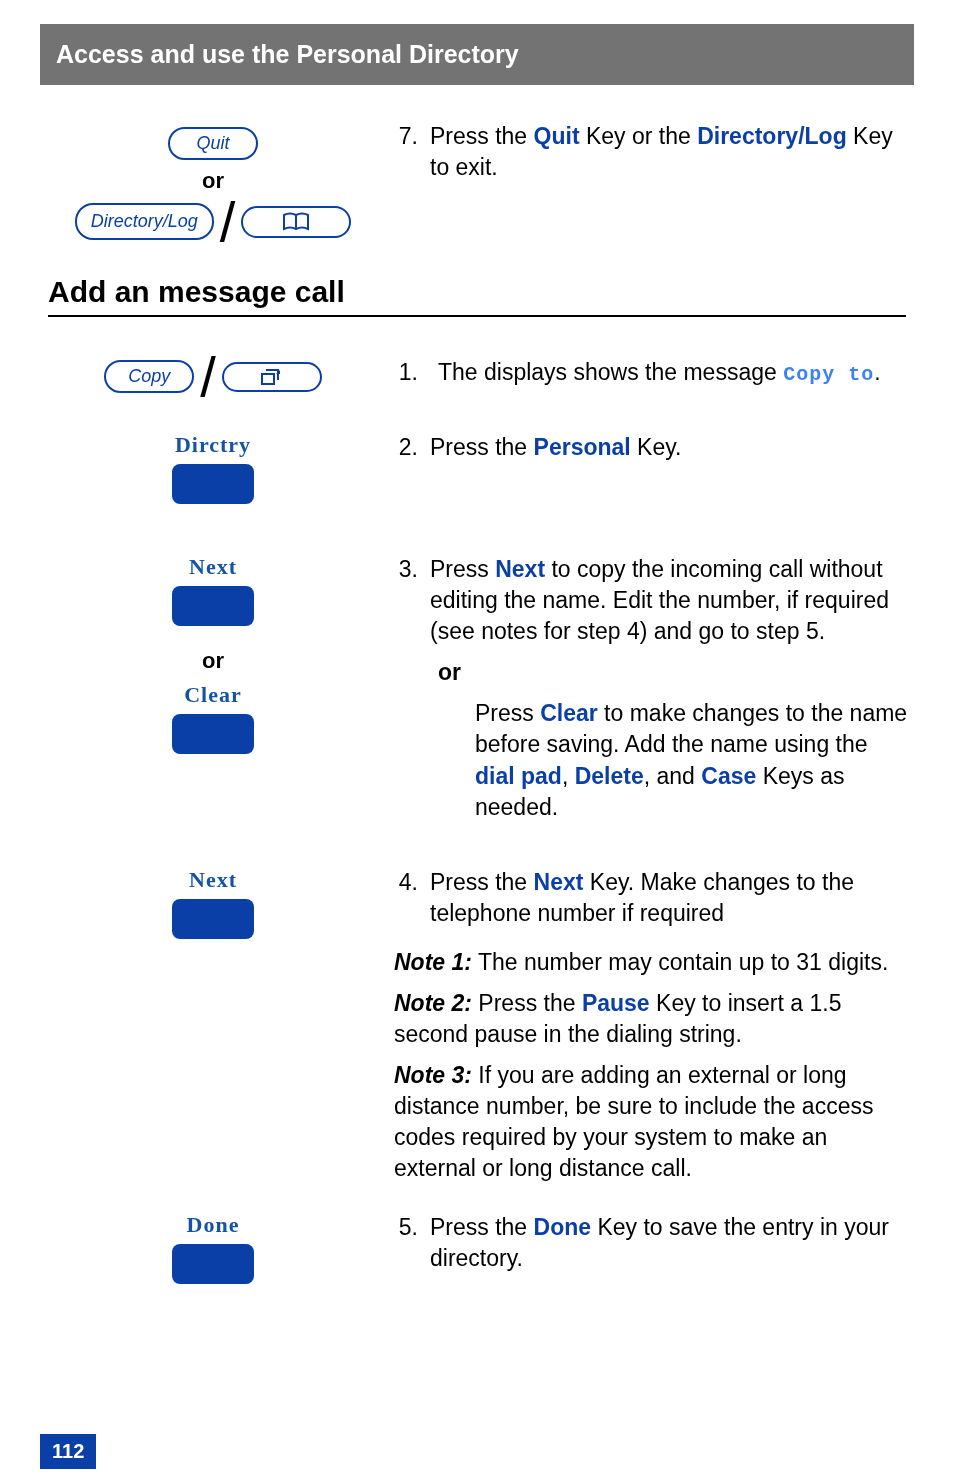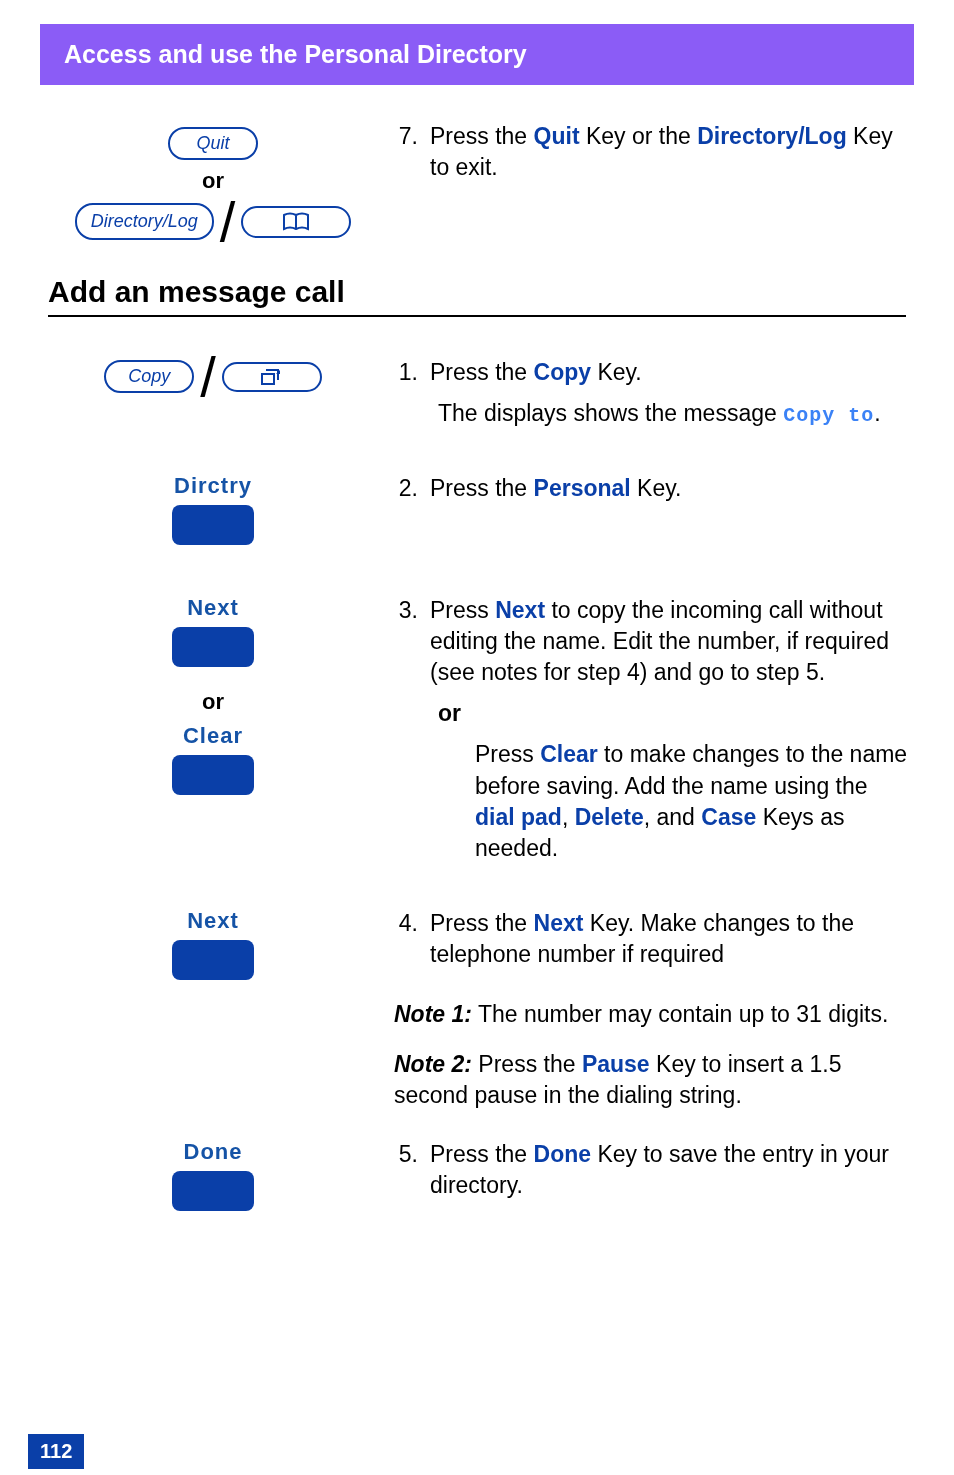--- a/index.html
+++ b/index.html
@@ -1,18 +1,18 @@
 <!DOCTYPE html>
 <html><head>
 <meta charset="utf-8">
 <style>
   * { box-sizing: border-box; margin: 0; padding: 0; }
   body { background: #fff; font-family: Arial, Helvetica, sans-serif; }
   .page { width: 954px; height: 1475px; position: relative; background: #fff; }
-  .header { background: #8b5cf6; color: #fff; margin: 24px 40px 0 40px; padding: 16px 24px; font-weight: bold; font-size: 25px; font-family: Arial, Helvetica, sans-serif; }
+  .header { background: #737373; color: #fff; margin: 24px 40px 0 40px; padding: 16px 16px; font-weight: bold; font-size: 25px; font-family: Arial, Helvetica, sans-serif; }
   .content { padding: 36px 44px 0 48px; }
   .row { display: flex; align-items: flex-start; }
   .leftcol { width: 330px; flex-shrink: 0; display: flex; flex-direction: column; align-items: center; }
   .rightcol { flex: 1; padding-left: 16px; font-size: 23px; line-height: 1.35; font-family: Arial, Helvetica, sans-serif; }
   .rightcol p { margin-bottom: 10px; }
 
   .ol-item { display: flex; }
   .ol-num { width: 36px; flex-shrink: 0; text-align: right; padding-right: 12px; }
   .ol-body { flex: 1; }
 
@@ -22,31 +22,31 @@
   .pill-blue { display: inline-flex; align-items: center; justify-content: center; border: 2px solid #0a3fa8; border-radius: 18px; color: #0a3fa8; font-style: italic; font-family: Arial, Helvetica, sans-serif; font-size: 18px; padding: 4px 22px; min-width: 90px; background: #fff; }
   .pill-blue-lg { padding: 6px 14px; font-size: 18px; }
 
   .or-text { font-weight: bold; font-size: 22px; margin: 8px 0; }
 
   .slash { font-family: Arial, Helvetica, sans-serif; }
 
   .section-title { font-size: 30px; font-weight: bold; padding: 0 48px; }
   .section-rule { border: none; border-top: 2px solid #000; margin: 6px 48px 0 48px; }
 
-  .lcd-label { color: #1553a6; font-family: Liberation Sans, sans-serif; font-weight: bold; font-size: 22px; letter-spacing: 1px; text-align: center; }
+  .lcd-label { color: #1553a6; font-family: Liberation Serif, serif; font-weight: bold; font-size: 22px; letter-spacing: 1px; text-align: center; }
   .inline-lcd { color: #3b82f6; font-family: "Courier New", monospace; font-weight: bold; font-size: 20px; letter-spacing: 1px; }
   .blue-btn { width: 82px; height: 40px; background: #0a3fa8; border-radius: 8px; margin-top: 6px; }
 
-  .pagebadge { position: absolute; left: 28px; bottom: 30px; background: #0a3fa8; color: #fff; font-weight: bold; font-size: 20px; padding: 6px 12px; }
+  .pagebadge { position: absolute; left: 40px; bottom: 30px; background: #0a3fa8; color: #fff; font-weight: bold; font-size: 20px; padding: 6px 12px; }
 
   .vspace-sm { height: 18px; }
   .vspace-md { height: 34px; }
   .vspace-lg { height: 50px; }
 
-  .notep { margin-top: 19px; }
+  .notep { margin-top: 8px; }
   .note-label { font-style: italic; font-weight: bold; }
 
   .ind { padding-left: 8px; }
 </style>
 </head>
 <body>
 
 <div class="page">
 
   <div class="header">
@@ -99,21 +99,20 @@
                 <path d="M3 6 h12 v10 h-12 z M7 2 h12 v10" fill="none" stroke="#0a3fa8" stroke-width="2"></path>
                 <path d="M17 6 l4 -4 v4 z" fill="#0a3fa8"></path>
               </svg>
           </span>
         </div>
       </div>
       <div class="rightcol">
         <div class="ol-item">
           <div class="ol-num">1.</div>
           <div class="ol-body">
-            <p><span>Press the </span><span class="key">Copy</span><span> Key.</span></p>
             <p class="ind"><span>The displays shows the message </span><span class="inline-lcd">Copy to</span><span>.</span></p>
           </div>
         </div>
       </div>
     </div>
 
     <div class="vspace-md"></div>
 
     <div class="row">
       <div class="leftcol">
@@ -161,20 +160,21 @@
       </div>
       <div class="rightcol">
         <div class="ol-item">
           <div class="ol-num">4.</div>
           <div class="ol-body">
             <p><span>Press the </span><span class="key">Next</span><span> Key. Make changes to the telephone number if required</span></p>
           </div>
         </div>
         <p class="notep"><span class="note-label">Note 1:</span><span>   The number may contain up to 31 digits.</span></p>
         <p class="notep"><span class="note-label">Note 2:</span><span>   Press the </span><span class="key">Pause</span><span> Key to insert a 1.5 second pause in the dialing string.</span></p>
+        <p class="notep"><span class="note-label">Note 3:</span><span>   If you are adding an external or long distance number, be sure to include the access codes required by your system to make an external or long distance call.</span></p>
       </div>
     </div>
 
     <div class="vspace-sm"></div>
 
     <div class="row">
       <div class="leftcol">
         <div class="lcd-label">Done</div>
         <div class="blue-btn"></div>
       </div>

